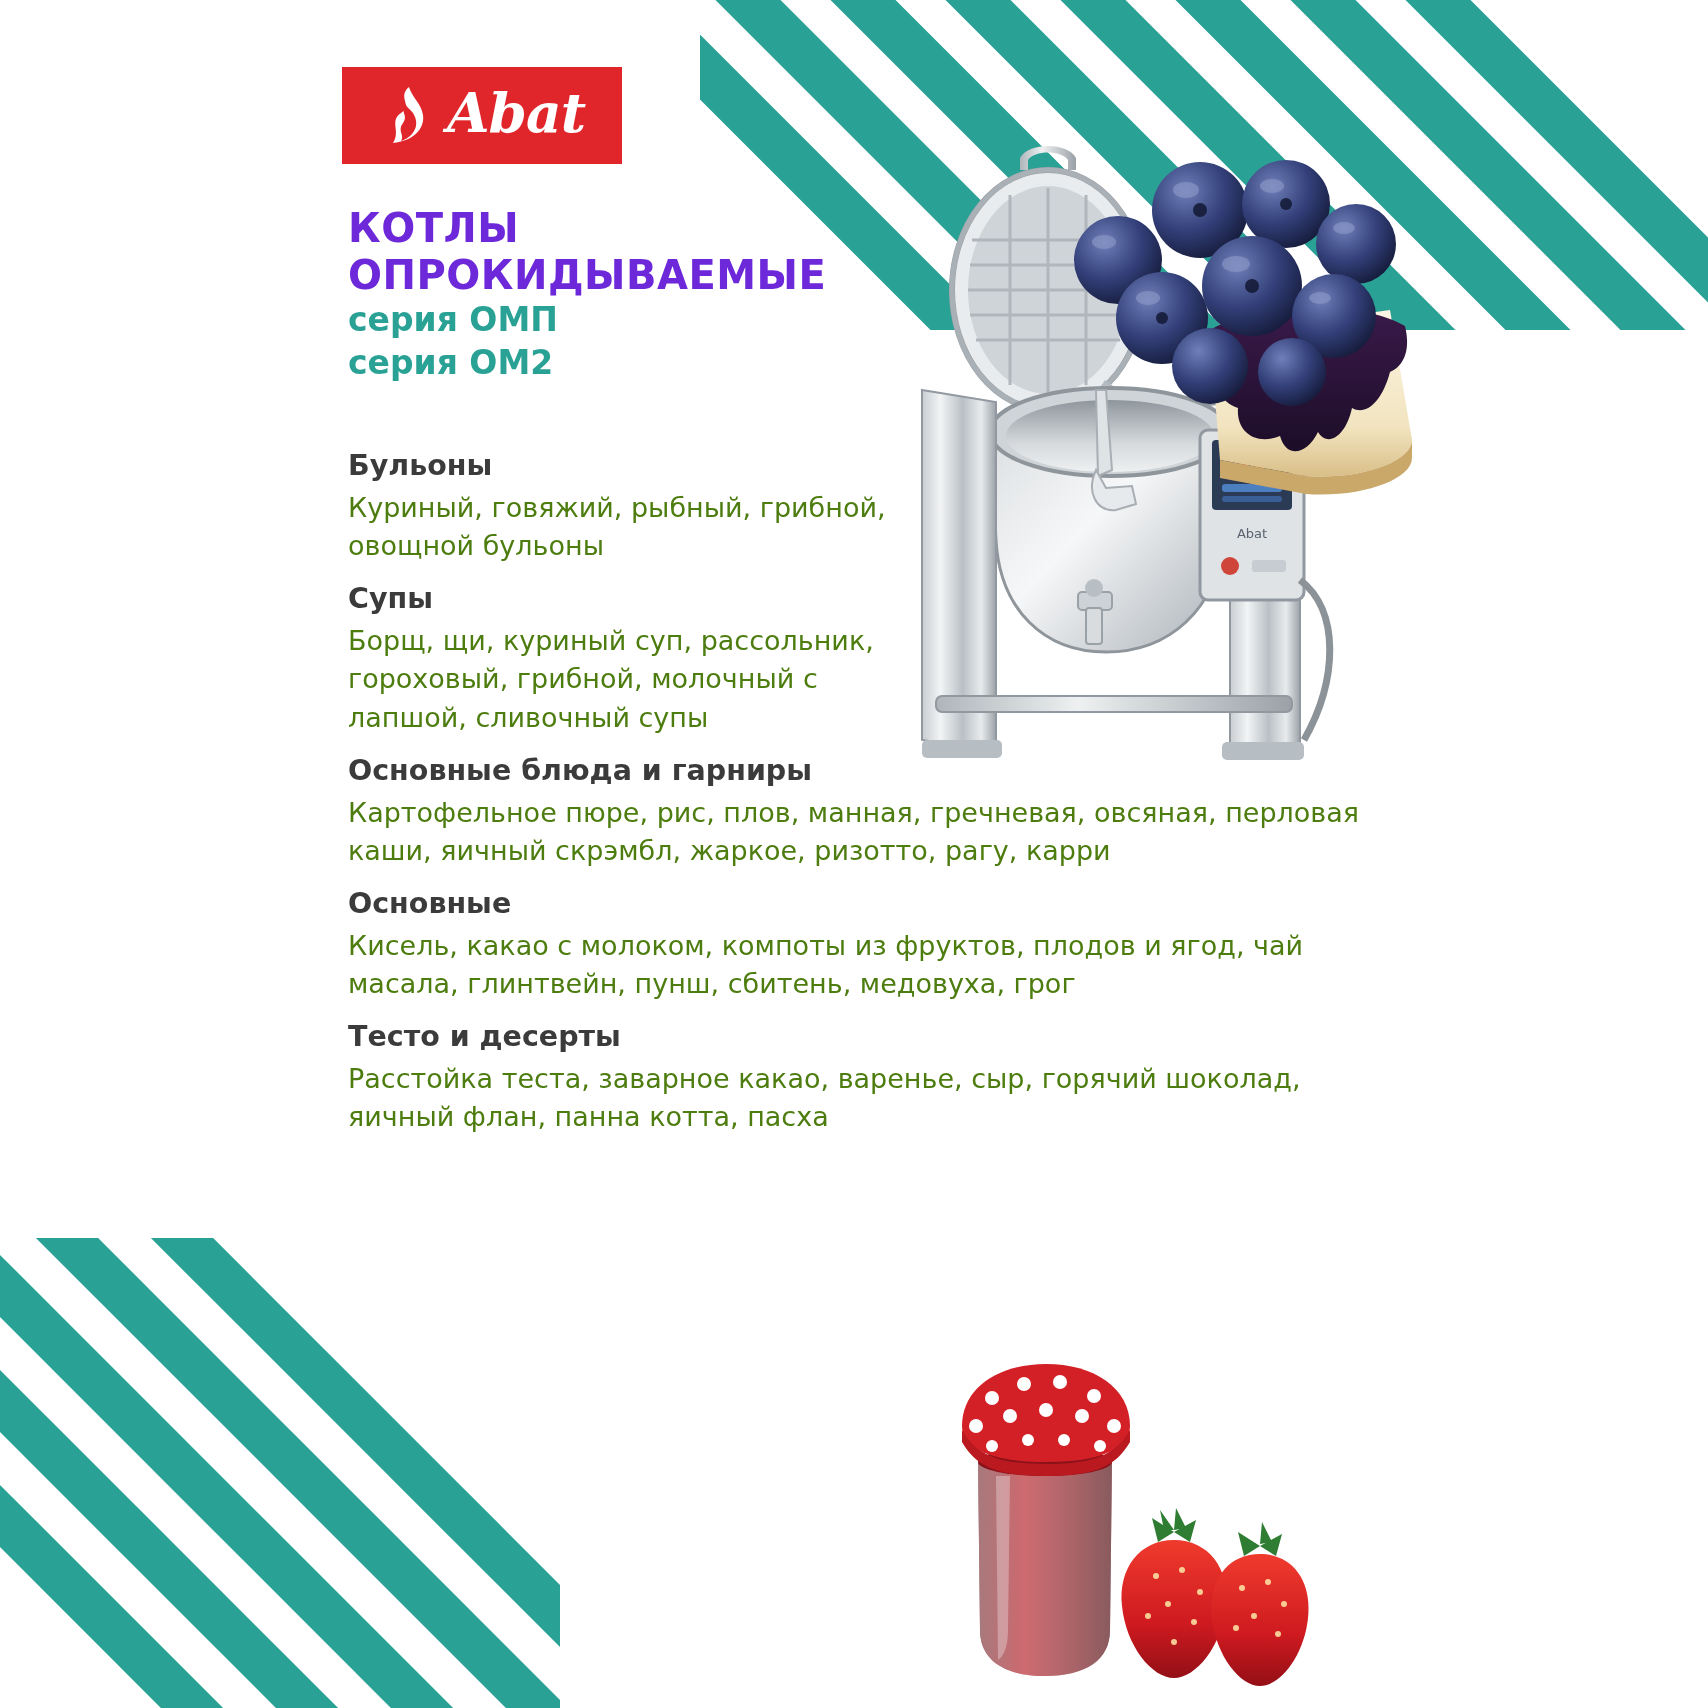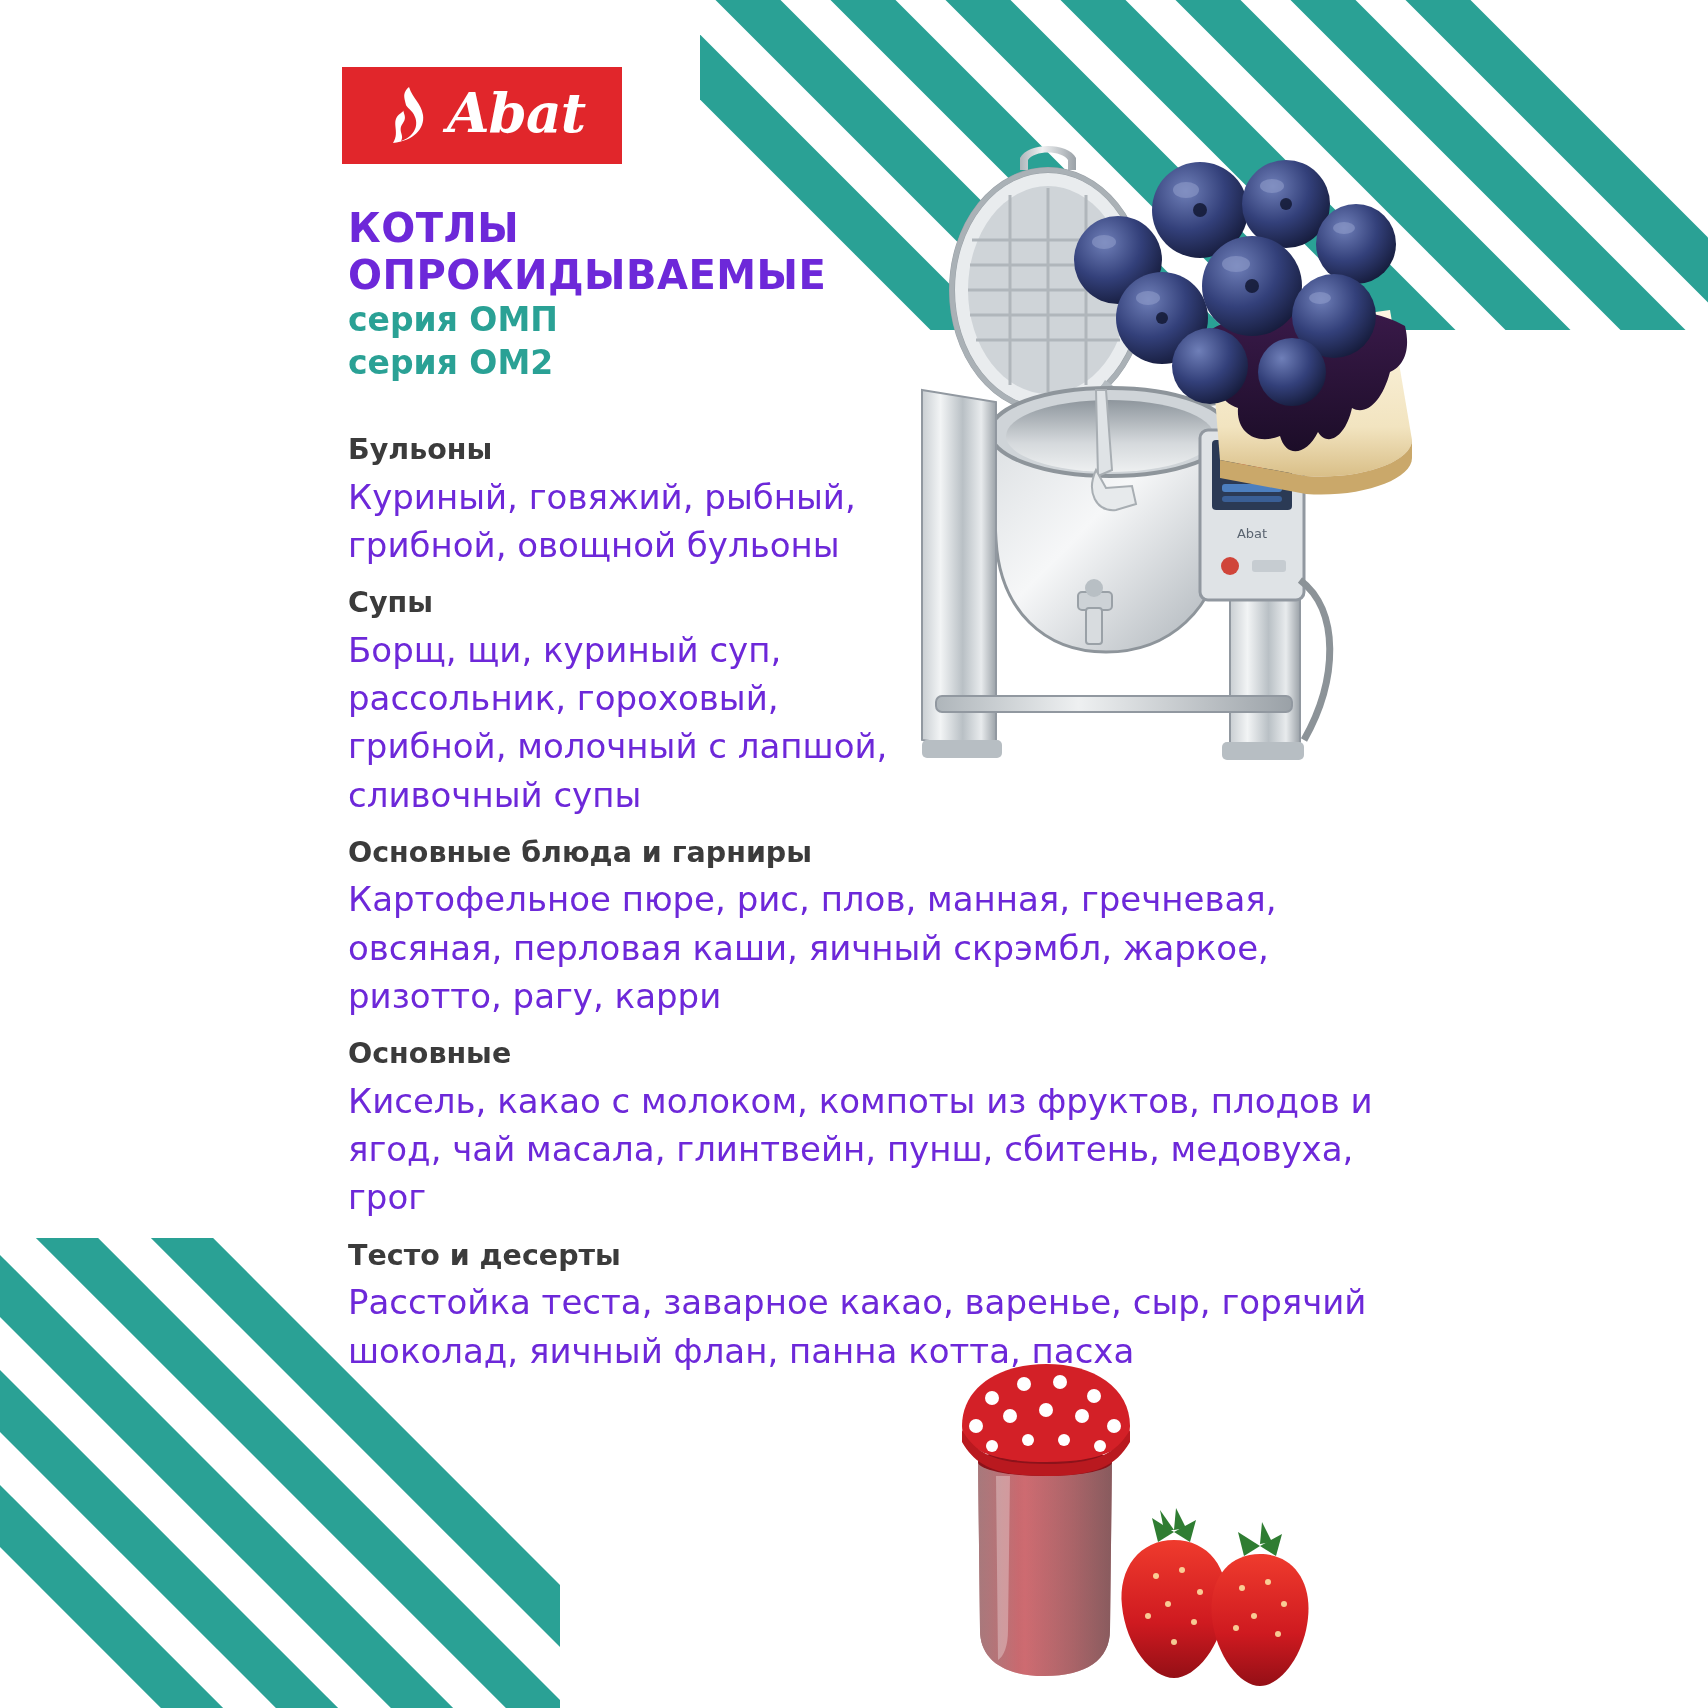--- a/index.html
+++ b/index.html
@@ -102,30 +102,30 @@
   .content {
     position: absolute;
     left: 348px;
     top: 432px;
     width: 1060px;
   }
   .section {
     margin-bottom: 6px;
   }
   .section h3 {
-    margin: 0 0 5px 0;
+    margin: 16px 0 5px 0;
     color: #3b3b3b;
     font-size: 28.5px;
     font-weight: bold;
     line-height: 1.25;
   }
   .section p {
     margin: 0 0 16px 0;
-    color: #6d28d9;
-    font-size: 34px;
+    color: #4d7c0f;
+    font-size: 27px;
     font-weight: normal;
     line-height: 1.42;
   }
   .narrow p { max-width: 560px; }
 
   
   .kettle-photo {
     position: absolute;
     left: 900px;
     top: 140px;

